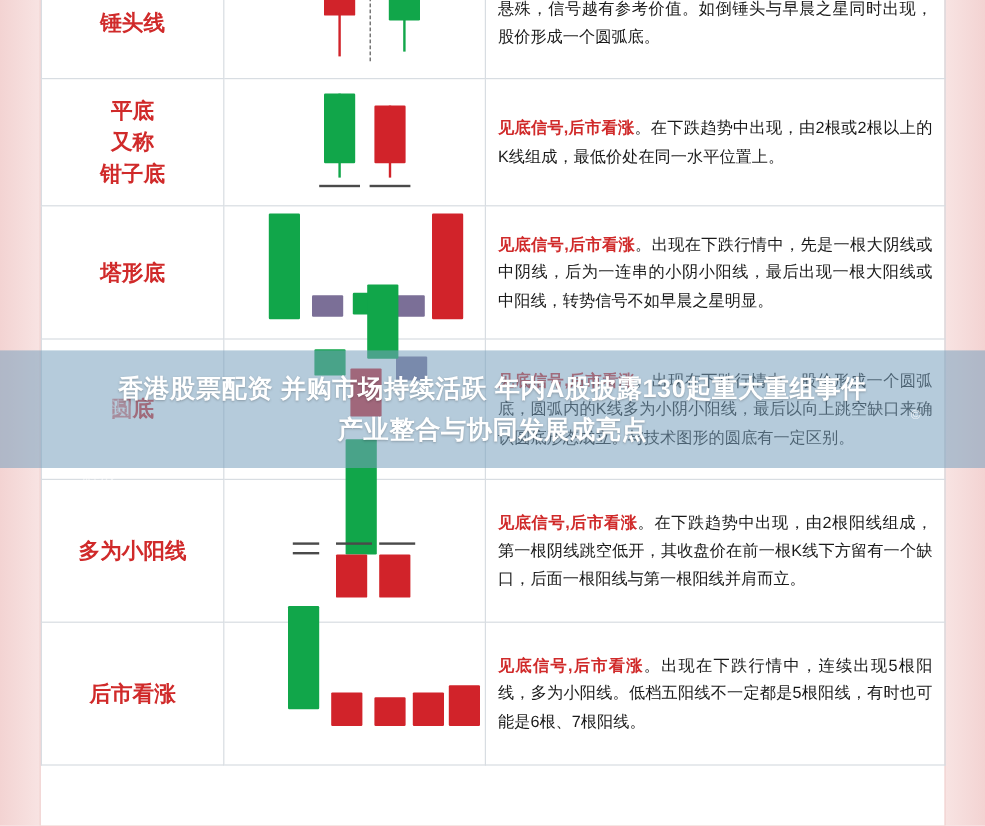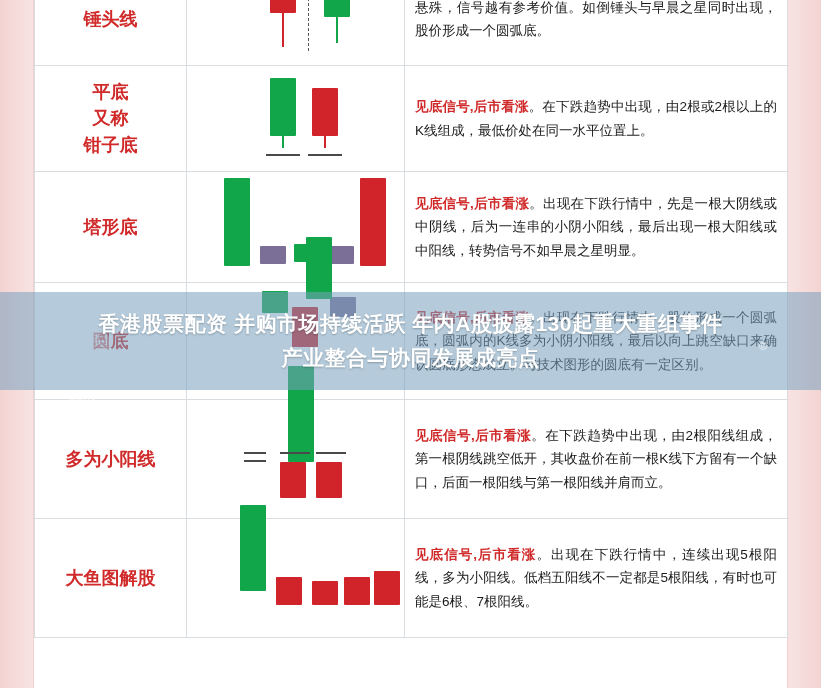--- a/index.html
+++ b/index.html
@@ -300,21 +300,21 @@
         </td>
         <td>
           <div class="desc-cell">
             <span class="hl">见底信号,后市看涨</span><span>。在下跌趋势中出现，由2根阳线组成，第一根阴线跳空低开，其收盘价在前一根K线下方留有一个缺口，后面一根阳线与第一根阳线并肩而立。</span>
           </div>
         </td>
       </tr>
 
       <tr style="height:118px">
         <td>
-          <div class="name-cell">大鱼图解股</div>
+          <div class="name-cell">后市看涨</div>
         </td>
         <td>
           <div class="chart-box" style="height:118px">
             <div class="candle" style="left:52px;top:-14px;">
               <div class="body green" style="left:0;top:0;height:86px;"></div>
             </div>
             <div class="candle" style="left:88px;top:58px;">
               <div class="body red" style="left:0;top:0;height:28px;"></div>
             </div>
             <div class="candle" style="left:124px;top:62px;">

